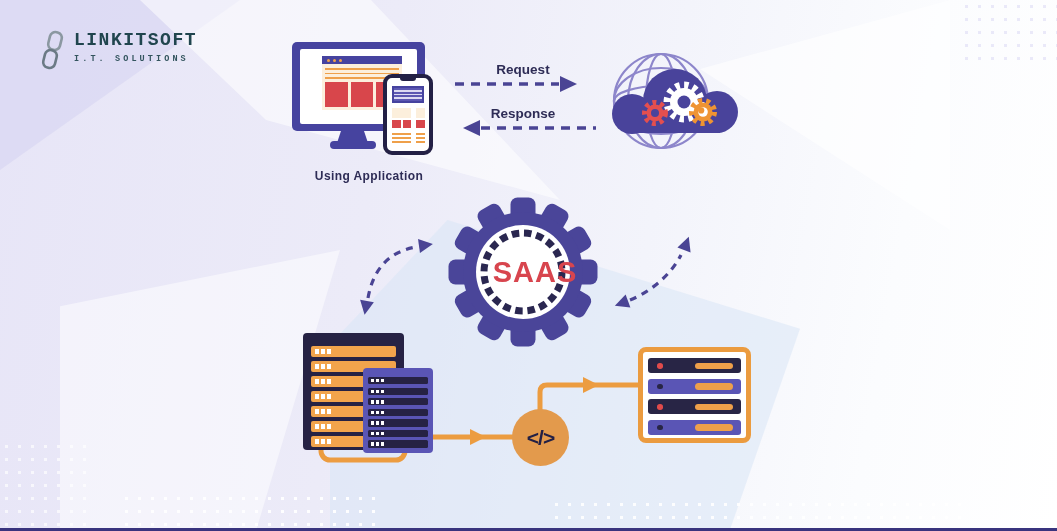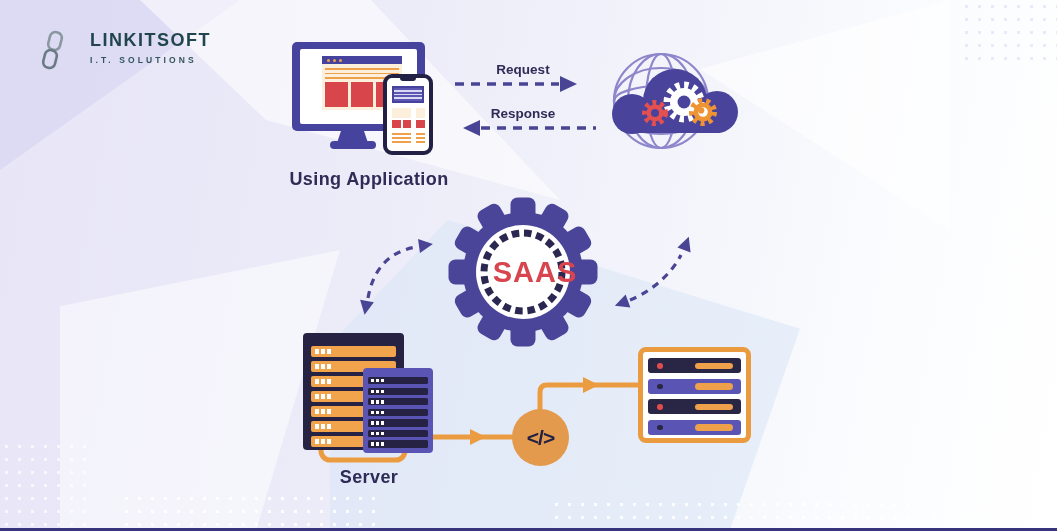--- a/index.html
+++ b/index.html
@@ -25,26 +25,26 @@
   .dots-1 { left:120px; top:492px; width:260px; height:39px; }
   .dots-2 { left:550px; top:498px; width:420px; height:33px;
             background-image:radial-gradient(circle,rgba(255,255,255,.9) 1.6px,transparent 1.8px); }
   .dots-3 { left:0; top:440px; width:90px; height:91px; opacity:.7; }
   .dots-4 { left:960px; top:0; width:97px; height:70px;
             background-image:radial-gradient(circle,rgba(213,211,243,.8) 1.5px,transparent 1.7px); opacity:.6; }
   .bottom-bar { position:absolute; left:0; bottom:0; width:100%; height:3px; background:#39347e; z-index:6; }
 
   
   .logo { position:absolute; left:40px; top:30px; display:flex; align-items:flex-start; z-index:4; }
-  .logo-text { margin-left:24px; }
+  .logo-text { margin-left:8px;font-family:Liberation Mono, monospace; }
   .logo-title { font-size:18px; font-weight:bold; letter-spacing:1.5px; color:#20454e; }
   .logo-sub { font-size:8.5px; letter-spacing:3.1px; color:#33545e; margin-top:4px; font-weight:bold; }
 
   
-  .node-label { position:absolute; width:200px; text-align:center; font-size:18px;
+  .node-label { position:absolute; width:200px; text-align:center; font-size:12px;
                 font-weight:bold; color:#2e2c56; letter-spacing:.4px; z-index:4; }
   .edge-label { position:absolute; width:156px; text-align:center; font-size:13.5px;
                 font-weight:bold; color:#2e2c56; z-index:4; }
 
   svg.layer { position:absolute; left:0; top:0; z-index:1; }
 
   
   .group { position:absolute; z-index:2; }
   .monitor { position:absolute; left:292px; top:42px; width:133px; height:89px;
              background:#46439f; border-radius:5px; }
@@ -266,21 +266,20 @@
     </div>
   <div class="tower2">
     <div class="slot"></div>
   <div class="slot"></div>
       <div class="slot"></div>
       <div class="slot"></div>
       <div class="slot"></div>
       <div class="slot"></div>
       <div class="slot"></div>
     </div>
-  <div class="node-label" style="left:269px; top:467px;">Server</div>
 
   <div class="code-circle">
     <span class="code-glyph">&lt;/&gt;</span>
   </div>
 
   <div class="db-box">
     <div class="db-bar db-navy">
         <span class="dot dot-red"></span>
         <span class="pill"></span>
       </div>

